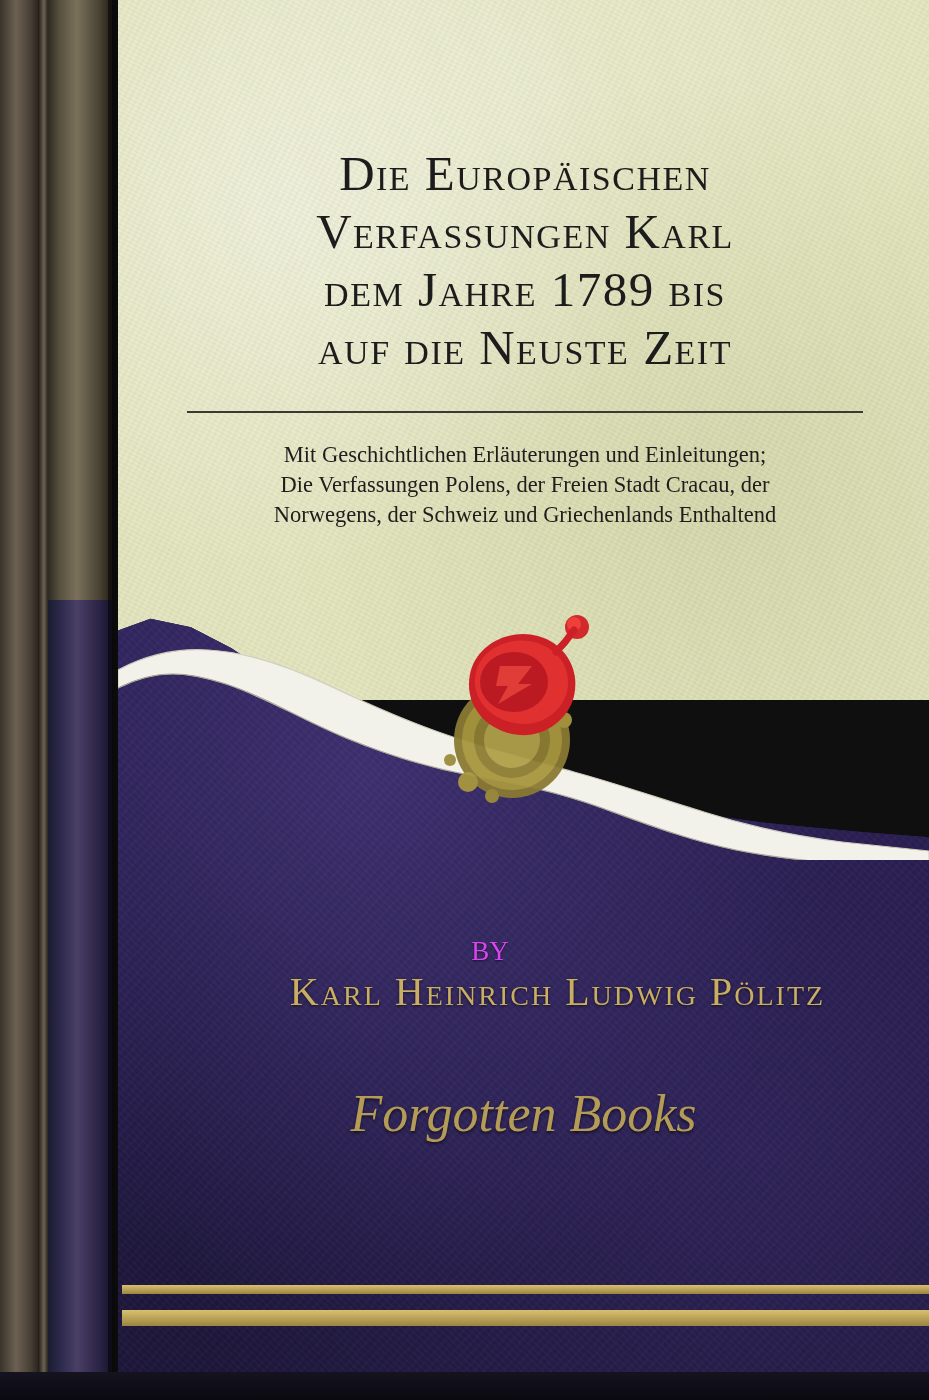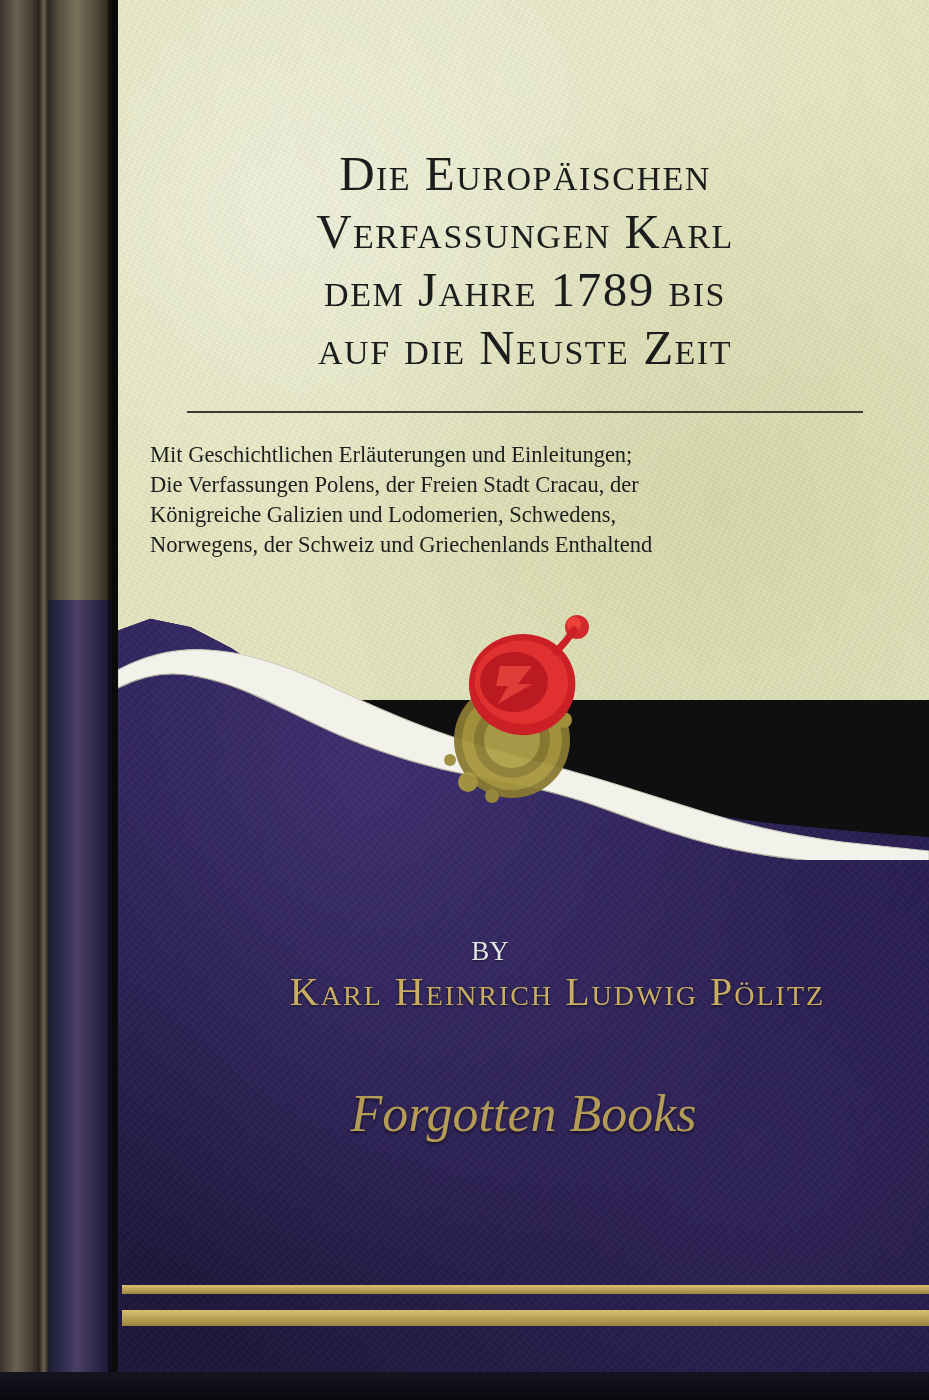--- a/index.html
+++ b/index.html
@@ -141,20 +141,21 @@
     font-variant: small-caps;
     letter-spacing: 1.5px;
     white-space: nowrap;
   }
 
   
   .subtitle-block {
     position: absolute;
     left: 150px; top: 440px;
     width: 750px;
+    text-align: center;
     color: #1d1d1d;
   }
   .subtitle-line {
     font-family: "Liberation Serif", serif;
     font-size: 22.5px;
     line-height: 30px;
   }
 
   
   .vol-row {
@@ -186,21 +187,21 @@
   }
 
   
   .by-line {
     position: absolute;
     left: 118px; top: 925px;
     width: 744px;
     text-align: center;
     font-family: "Liberation Serif", serif;
     font-size: 38px;
-    color: #e5e5e5;
+    color: #d946ef;
     font-style: normal;
     font-variant: small-caps;
     text-shadow: 0 1px 2px rgba(0,0,0,0.6);
   }
   .author {
     position: absolute;
     left: 118px; top: 968px;
     width: 879px;
     text-align: center;
     font-family: "Liberation Serif", serif;
@@ -271,21 +272,20 @@
     <div class="title-line">Die Europäischen</div>
     <div class="title-line">Verfassungen Karl</div>
     <div class="title-line">dem Jahre 1789 bis</div>
     <div class="title-line">auf die Neuste Zeit</div>
     <div class="rule thin" style="margin-top:34px;"></div>
   </div>
 
   <div class="subtitle-block">
     <div class="subtitle-line">Mit Geschichtlichen Erläuterungen und Einleitungen;</div>
     <div class="subtitle-line">Die Verfassungen Polens, der Freien Stadt Cracau, der</div>
-    <div class="subtitle-line">Königreiche Galizien und Lodomerien, Schwedens,</div>
     <div class="subtitle-line">Norwegens, der Schweiz und Griechenlands Enthaltend</div>
   </div>
 
 
   <svg class="seal" viewBox="0 0 200 215">
 
     <g opacity="0.95">
       <circle cx="98" cy="140" r="58" fill="#8a7a33"></circle>
       <circle cx="98" cy="140" r="50" fill="#a8973f"></circle>
       <circle cx="98" cy="140" r="38" fill="#8d7d33"></circle>

